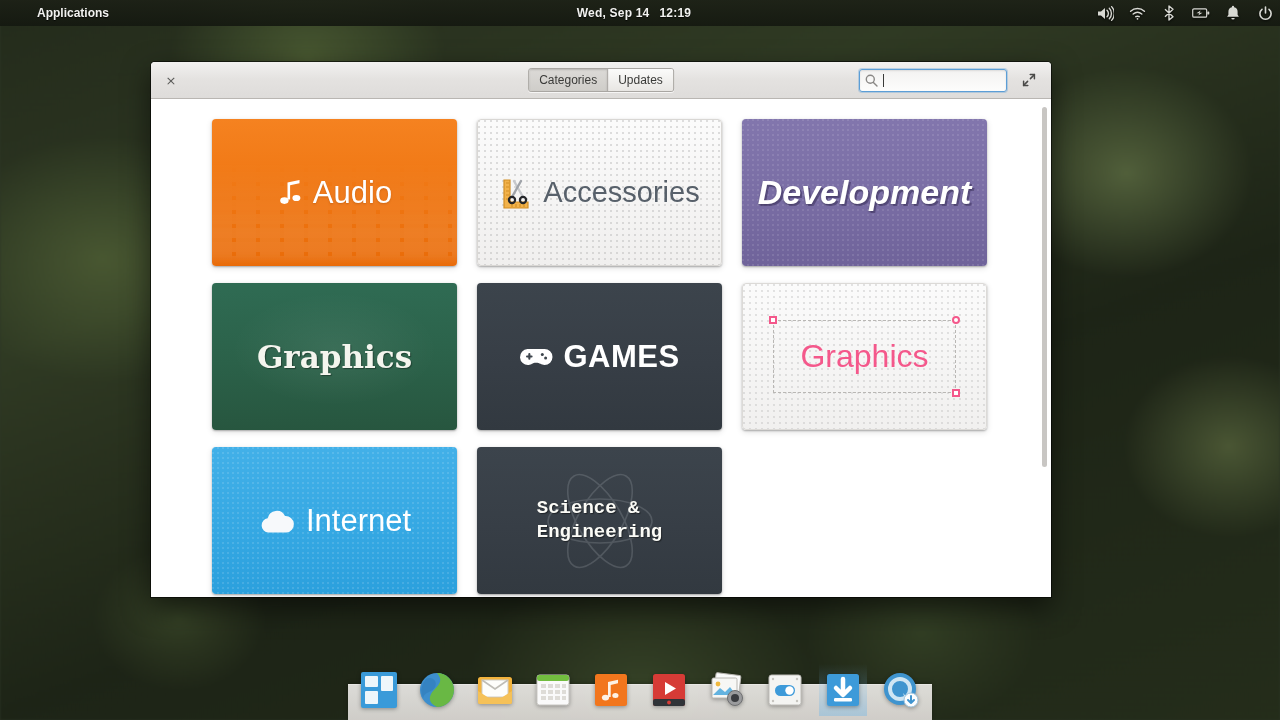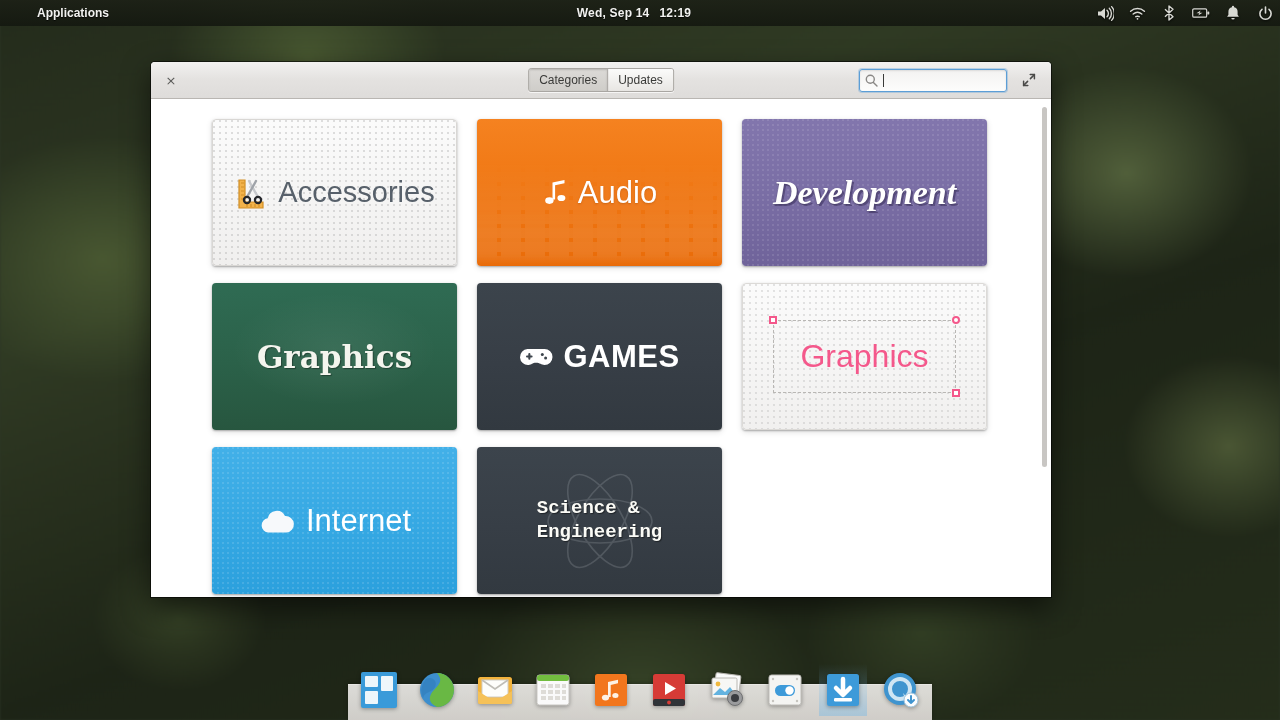--- a/index.html
+++ b/index.html
@@ -176,21 +176,21 @@
     -webkit-mask-image: linear-gradient(180deg, transparent 28%, #000 78%, #000 92%, transparent 100%);
     mask-image: linear-gradient(180deg, transparent 28%, #000 78%, #000 92%, transparent 100%);
   }
 
   .t-development {
     background:
       radial-gradient(circle at 1px 1px, rgba(255,255,255,.10) 1px, transparent 1px) 0 0/5px 5px,
       linear-gradient(180deg, #8276ad 0%, #7a6ea5 50%, #6f639a 100%);
   }
   .t-development .label {
-    font-family: Liberation Serif, serif; font-style: italic; font-weight: bold;
+    font-family: Liberation Sans, sans-serif; font-style: italic; font-weight: bold;
     font-size: 34px; color: #fff;
     text-shadow: 2px 2px 0 rgba(60,50,95,.55), 0 1px 2px rgba(0,0,0,.3);
   }
 
   .t-education {
     background:
       radial-gradient(ellipse 60% 55% at 50% 45%, rgba(255,255,255,.07), transparent 70%),
       linear-gradient(180deg, #2f6b53 0%, #2b6149 55%, #27563f 100%);
   }
   .t-education .label {
@@ -354,51 +354,51 @@
         <path d="M8.2 1.6h4.2v4.2"></path>
           <path d="M12.4 1.6L8.4 5.6"></path>
         <path d="M5.8 12.4H1.6V8.2"></path>
           <path d="M1.6 12.4l4-4"></path>
       </svg>
     </div>
   </div>
 
   <div id="content">
     <div id="grid">
+
+      <div class="tile t-audio">
+        <div class="eq"></div>
+        <div class="tile-inner">
+          <span class="tile-icon">
+            <svg width="26" height="30" viewBox="0 0 26 30" fill="#fff">
+              <path d="M10.5 21.5V4.6l12-2.6v3.2l-9.4 2v14.3z"></path>
+              <ellipse cx="7.4" cy="22.6" rx="4.2" ry="3.3"></ellipse>
+              <ellipse cx="19.4" cy="20" rx="4" ry="3.1"></ellipse>
+            </svg>
+          </span>
+          <span class="label">Audio</span>
+        </div>
+      </div>
 
       <div class="tile t-accessories">
         <div class="tile-inner">
           <span class="tile-icon">
             <svg width="34" height="34" viewBox="0 0 34 34">
               <path d="M5 4h6v22h18v6H5z" fill="#f2b24a" stroke="#d18e24" stroke-width="1.2"></path>
               <g stroke="#d18e24" stroke-width="1.1">
                 <path d="M7 7h3M7 11h3M7 15h3M7 19h3M7 23h3"></path>
                 <path d="M13 28v3M17 28v3M21 28v3M25 28v3"></path>
               </g>
               <path d="M15 5l9 16" stroke="#c6c8cc" stroke-width="2.4" stroke-linecap="round"></path>
               <path d="M22 5l-9 16" stroke="#9fa3a9" stroke-width="2.4" stroke-linecap="round"></path>
               <circle cx="13" cy="24" r="3.1" fill="none" stroke="#24262a" stroke-width="2.2"></circle>
               <circle cx="24" cy="24" r="3.1" fill="none" stroke="#24262a" stroke-width="2.2"></circle>
             </svg>
           </span>
           <span class="label">Accessories</span>
-        </div>
-      </div>
-
-      <div class="tile t-audio">
-        <div class="eq"></div>
-        <div class="tile-inner">
-          <span class="tile-icon">
-            <svg width="26" height="30" viewBox="0 0 26 30" fill="#fff">
-              <path d="M10.5 21.5V4.6l12-2.6v3.2l-9.4 2v14.3z"></path>
-              <ellipse cx="7.4" cy="22.6" rx="4.2" ry="3.3"></ellipse>
-              <ellipse cx="19.4" cy="20" rx="4" ry="3.1"></ellipse>
-            </svg>
-          </span>
-          <span class="label">Audio</span>
         </div>
       </div>
 
       <div class="tile t-development">
         <div class="tile-inner">
           <span class="label">Development</span>
         </div>
       </div>
 
       <div class="tile t-education">

